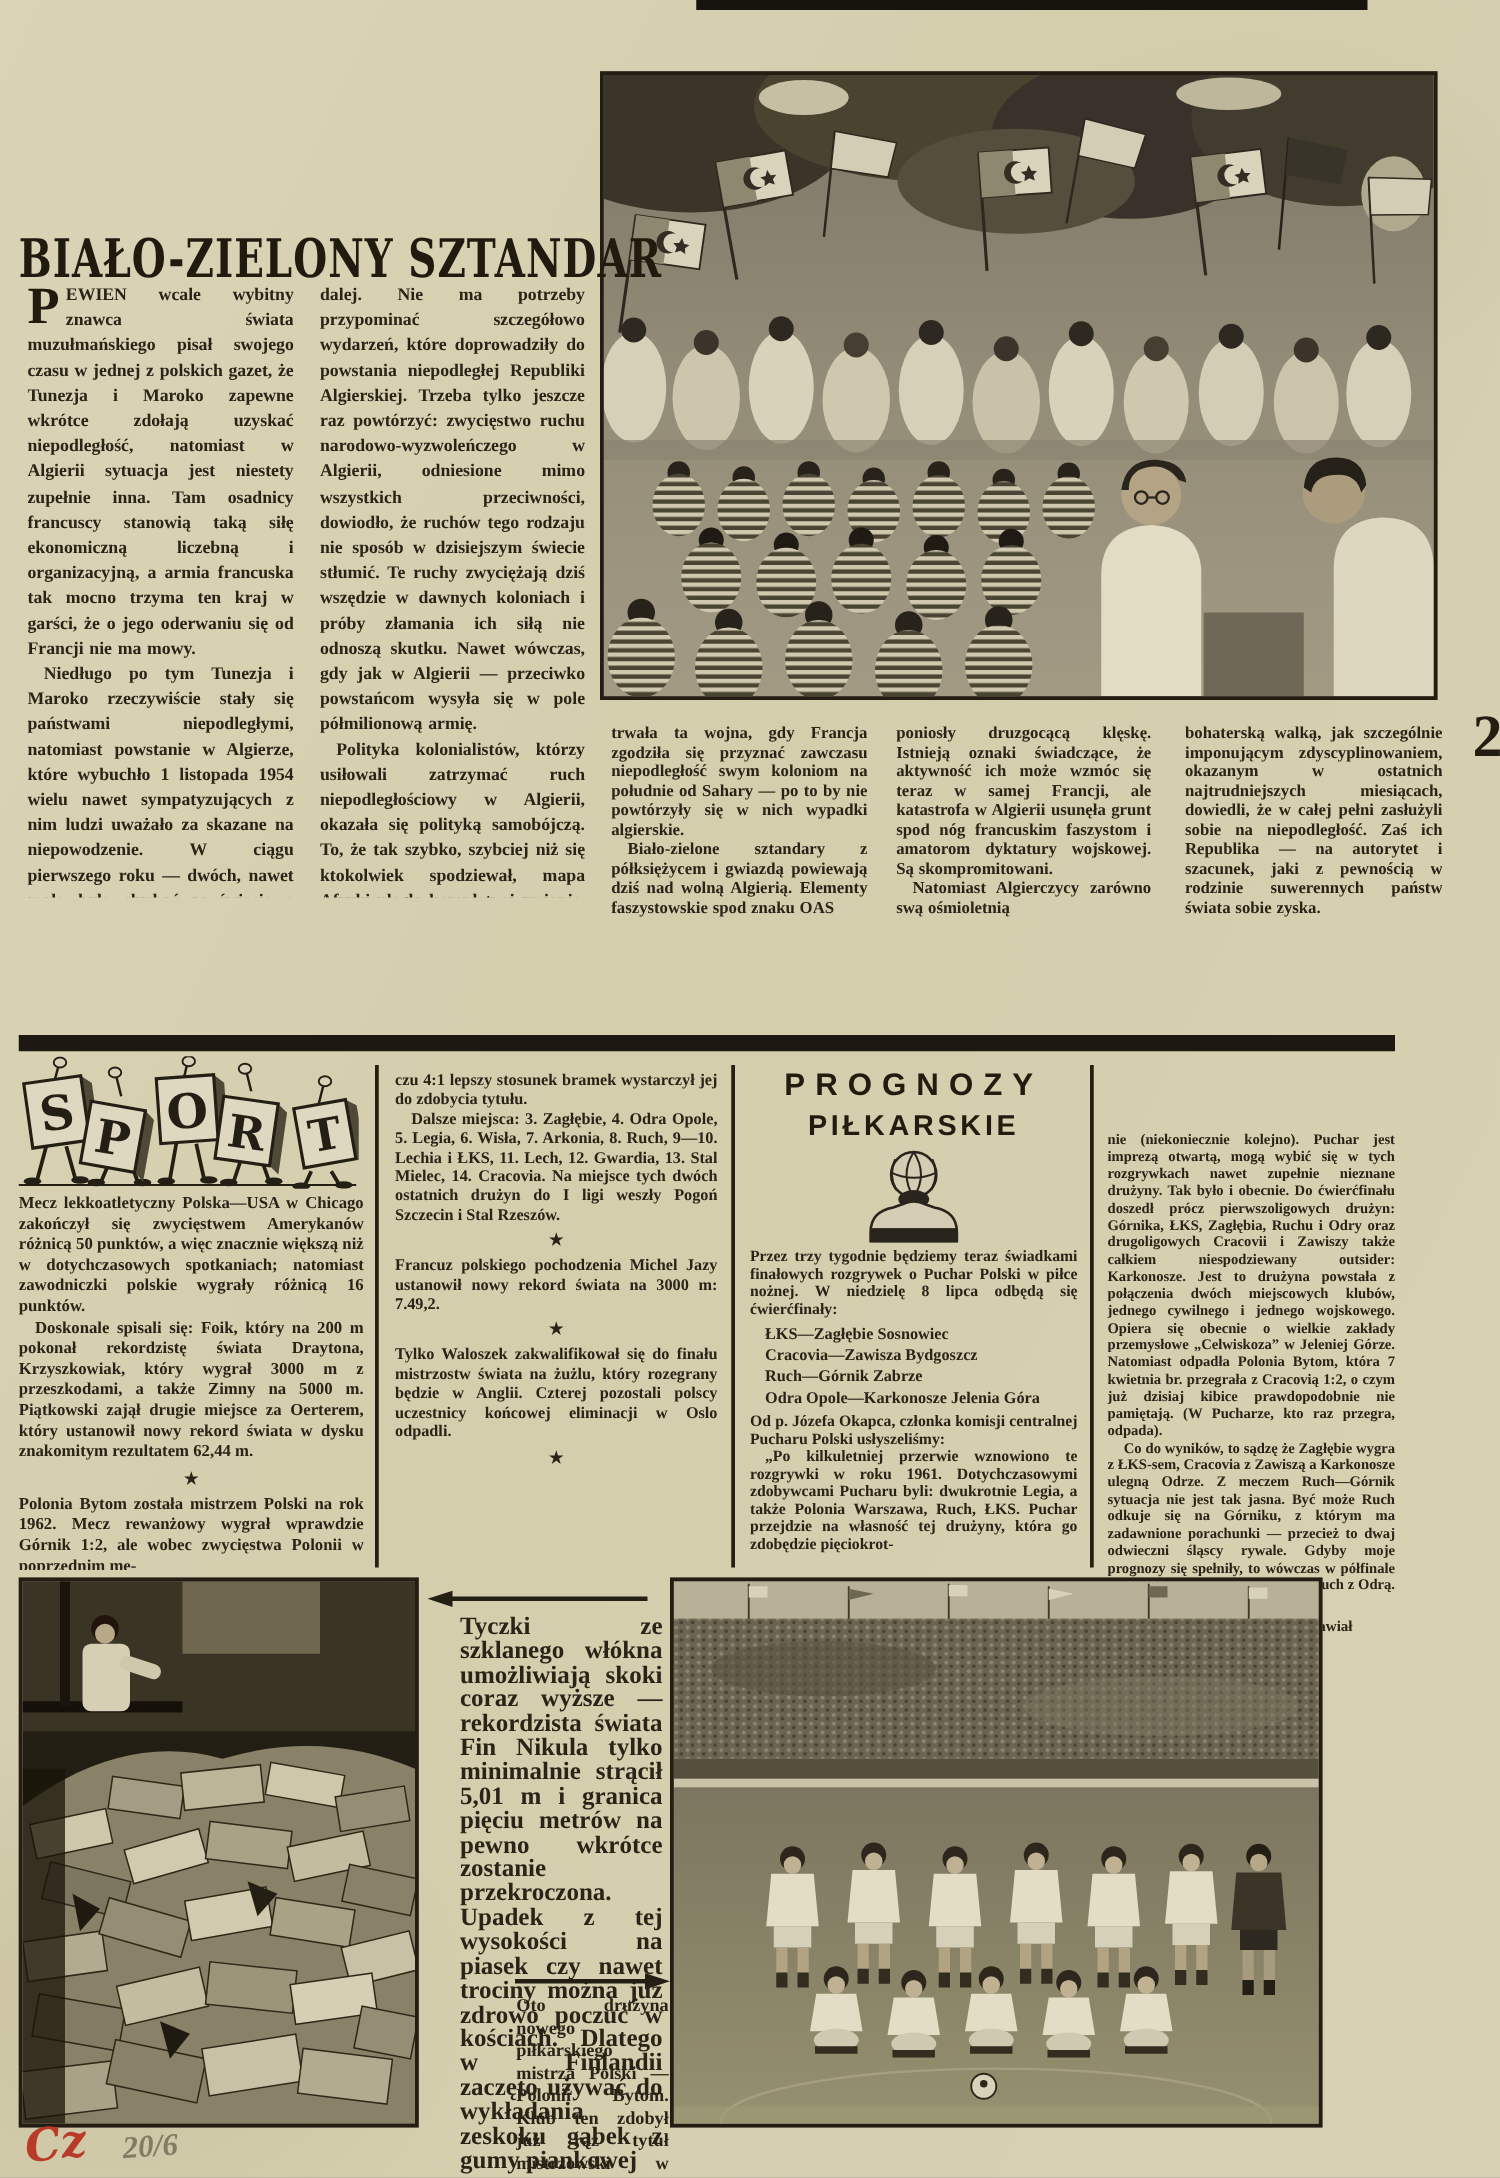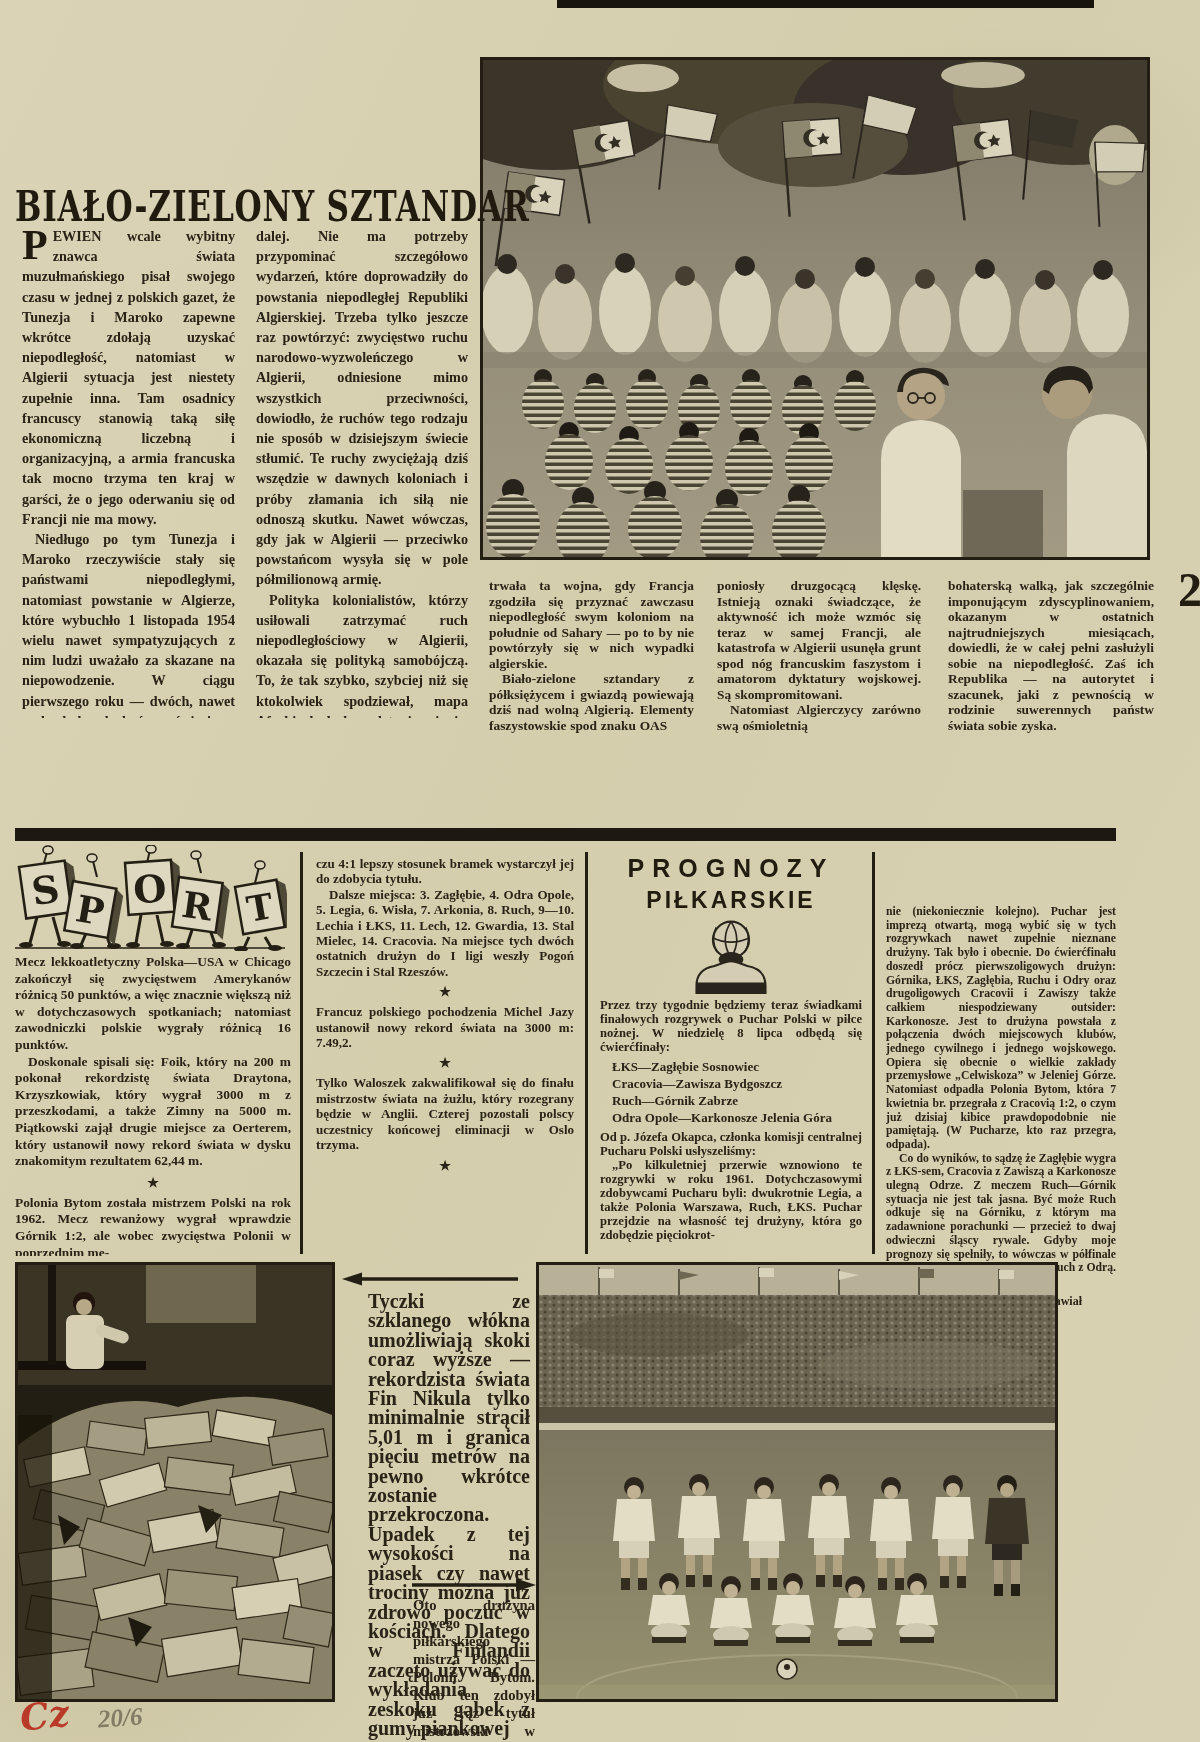--- a/index.html
+++ b/index.html
@@ -314,21 +314,21 @@
   </div>
 
   <div class="abs vrule vrule1"></div>
 
   <div class="col scolB">
     <p>czu 4:1 lepszy stosunek bramek wystarczył jej do zdobycia tytułu.</p>
     <p>Dalsze miejsca: 3. Zagłębie, 4. Odra Opole, 5. Legia, 6. Wisła, 7. Arkonia, 8. Ruch, 9—10. Lechia i ŁKS, 11. Lech, 12. Gwardia, 13. Stal Mielec, 14. Cracovia. Na miejsce tych dwóch ostatnich drużyn do I ligi weszły Pogoń Szczecin i Stal Rzeszów.</p>
     <div class="star">★</div>
     <p>Francuz polskiego pochodzenia Michel Jazy ustanowił nowy rekord świata na 3000 m: 7.49,2.</p>
     <div class="star">★</div>
-    <p>Tylko Waloszek zakwalifikował się do finału mistrzostw świata na żużlu, który rozegrany będzie w Anglii. Czterej pozostali polscy uczestnicy końcowej eliminacji w Oslo trzyma.</p>
+    <p>Tylko Waloszek zakwalifikował się do finału mistrzostw świata na żużlu, który rozegrany będzie w Anglii. Czterej pozostali polscy uczestnicy końcowej eliminacji w Oslo odpadli.</p>
     <div class="star">★</div>
   </div>
 
   <div class="abs vrule vrule2"></div>
 
   <div class="abs scolC">
     <h2 class="prog-title prog-t1">PROGNOZY</h2>
     <h2 class="prog-title prog-t2">PIŁKARSKIE</h2>
     <svg class="prog-illus" viewBox="0 0 100 90">
       <circle cx="50" cy="24" r="22" fill="#d4cdb4" stroke="#2a251c" stroke-width="2.5"></circle>

